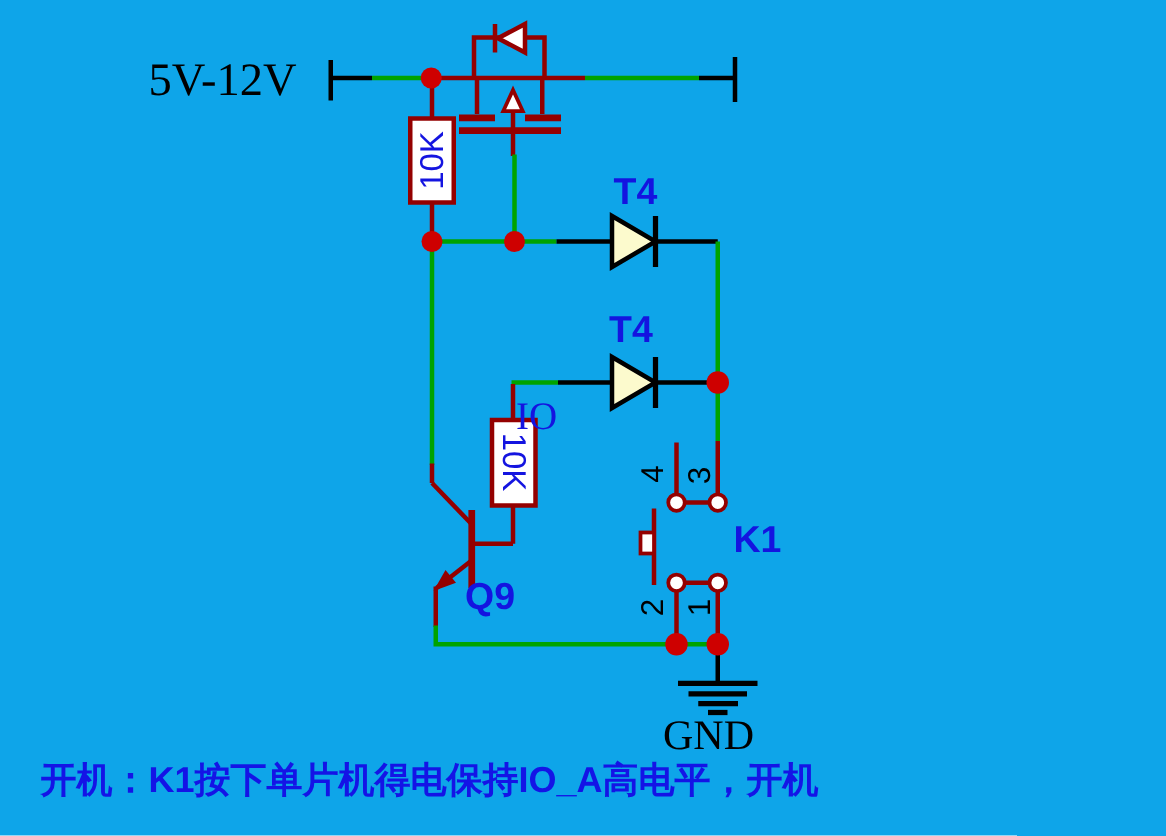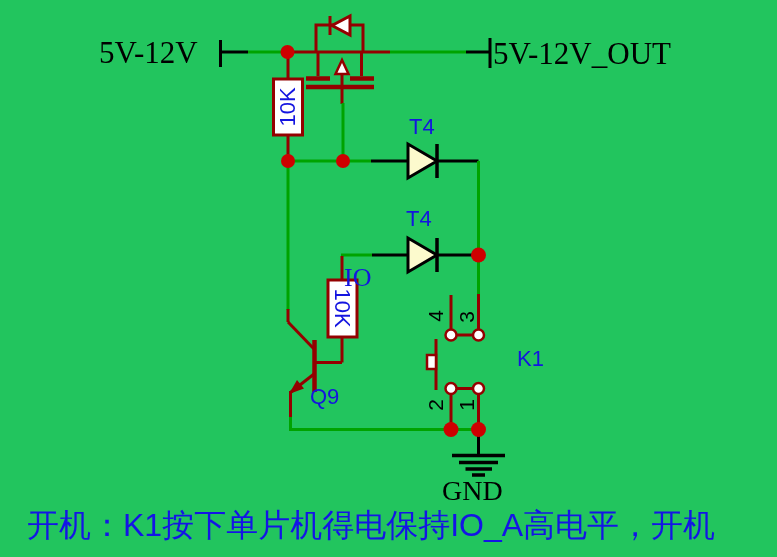--- a/index.html
+++ b/index.html
@@ -1,39 +1,39 @@
 <!DOCTYPE html>
 <html style="--wire-green: #00A300; --component-red: #940000; --junction-red: #CE0000; --label-blue: #1414E0; --note-blue: #1414E6; --diode-fill: #FCFACD;"><head>
 <meta charset="utf-8">
 <style>
   html,body{margin:0;padding:0;background:#ffffff;}
-  #stage{position:relative;width:777px;height:557px;background:#22c55e;overflow:hidden;
+  #stage{position:relative;width:777px;height:557px;background:#0ea5e9;overflow:hidden;
          font-family:"Liberation Sans",sans-serif;}
   #stage svg{position:absolute;left:0;top:0;}
 
   
   .w-g{stroke:var(--wire-green,#00A300);stroke-width:3;fill:none;}
   .w-r{stroke:var(--component-red,#940000);stroke-width:3;fill:none;}
   .w-r-thick{stroke:var(--component-red,#940000);stroke-width:4.5;fill:none;}
   .w-k{stroke:#000000;stroke-width:3;fill:none;}
   .w-k-thick{stroke:#000000;stroke-width:3.5;fill:none;}
   .body-fill{fill:#ffffff;}
   .diode-body{fill:var(--diode-fill,#FCFACD);stroke:#000000;stroke-width:3;}
   .junction{fill:var(--junction-red,#CE0000);stroke:none;}
   .arrow-fill{fill:var(--component-red,#940000);stroke:none;}
   .pin-circle{fill:#ffffff;stroke:var(--component-red,#940000);stroke-width:2.5;}
 
   .lbl{position:absolute;white-space:nowrap;line-height:1.1;}
   .serif{font-family:"Liberation Serif",serif;color:#000000;font-size:31px;}
   .blue{color:var(--label-blue,#1414E0);}
-  .desig{font-family:"Liberation Sans",sans-serif;font-size:22px;color:var(--label-blue,#1414E0);}
+  .desig{font-family:"Liberation Sans",sans-serif;font-size:25px;color:var(--label-blue,#1414E0);font-weight:bold;}
   .rot{position:absolute;display:flex;align-items:center;justify-content:center;}
   .res-val{font-family:"Liberation Sans",sans-serif;font-size:22px;color:var(--label-blue,#1414E0);}
   .pin-num{font-family:"Liberation Sans",sans-serif;font-size:21px;color:#000000;}
-  .note{position:absolute;left:27px;top:504px;font-size:32px;font-weight:normal;
+  .note{position:absolute;left:27px;top:504px;font-size:24px;font-weight:bold;
         color:var(--note-blue,#1414E6);font-family:"Liberation Sans",sans-serif;white-space:nowrap;}
 </style>
 </head>
 <body>
 
 <div id="stage">
 
   <svg width="777" height="557" viewBox="0 0 777 557">
 
     <g>
@@ -129,28 +129,27 @@
 
     <circle class="junction" cx="287.5" cy="52" r="7"></circle>
     <circle class="junction" cx="288" cy="161" r="7"></circle>
     <circle class="junction" cx="343" cy="161" r="7"></circle>
     <circle class="junction" cx="478.5" cy="255" r="7.5"></circle>
     <circle class="junction" cx="451" cy="429.5" r="7.5"></circle>
     <circle class="junction" cx="478.5" cy="429.5" r="7.5"></circle>
   </svg>
 
   <div class="lbl serif" style="left:99px;top:36px;">5V-12V</div>
-  <div class="lbl serif" style="left:493px;top:37px;">5V-12V_OUT</div>
   <div class="lbl serif" style="left:442px;top:476px;font-size:28px;">GND</div>
   <div class="lbl serif blue" style="left:344px;top:228px;font-size:26px;margin-top:36px;">IO</div>
 
   <div class="lbl desig" style="left:409px;top:115px;">T4</div>
   <div class="lbl desig" style="left:406px;top:207px;">T4</div>
   <div class="lbl desig" style="left:310px;top:385px;">Q9</div>
-  <div class="lbl desig" style="left:517px;top:347px;">K1</div>
+  <div class="lbl desig" style="left:489px;top:347px;">K1</div>
 
   <div class="rot res-val" style="left:248px;top:93px;width:80px;height:28px;transform:rotate(-90deg);">10K</div>
   <div class="rot res-val" style="left:302px;top:294px;width:80px;height:28px;transform:rotate(90deg);">10K</div>
 
   <div class="rot pin-num" style="left:426px;top:306px;width:20px;height:20px;transform:rotate(-90deg);">4</div>
   <div class="rot pin-num" style="left:457px;top:307px;width:20px;height:20px;transform:rotate(-90deg);">3</div>
   <div class="rot pin-num" style="left:426px;top:395px;width:20px;height:20px;transform:rotate(-90deg);">2</div>
   <div class="rot pin-num" style="left:457px;top:395px;width:20px;height:20px;transform:rotate(-90deg);">1</div>
 
   <div class="note">开机：K1按下单片机得电保持IO_A高电平，开机</div>

